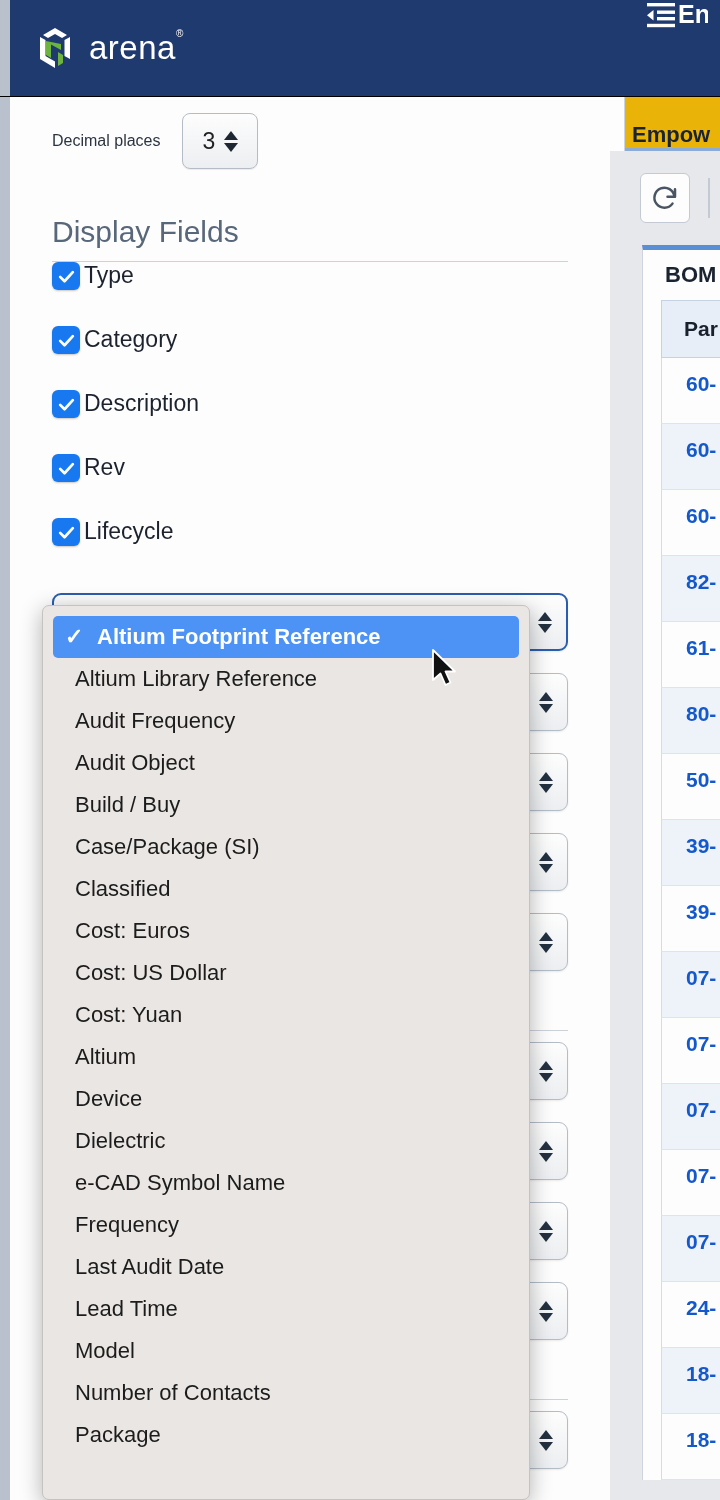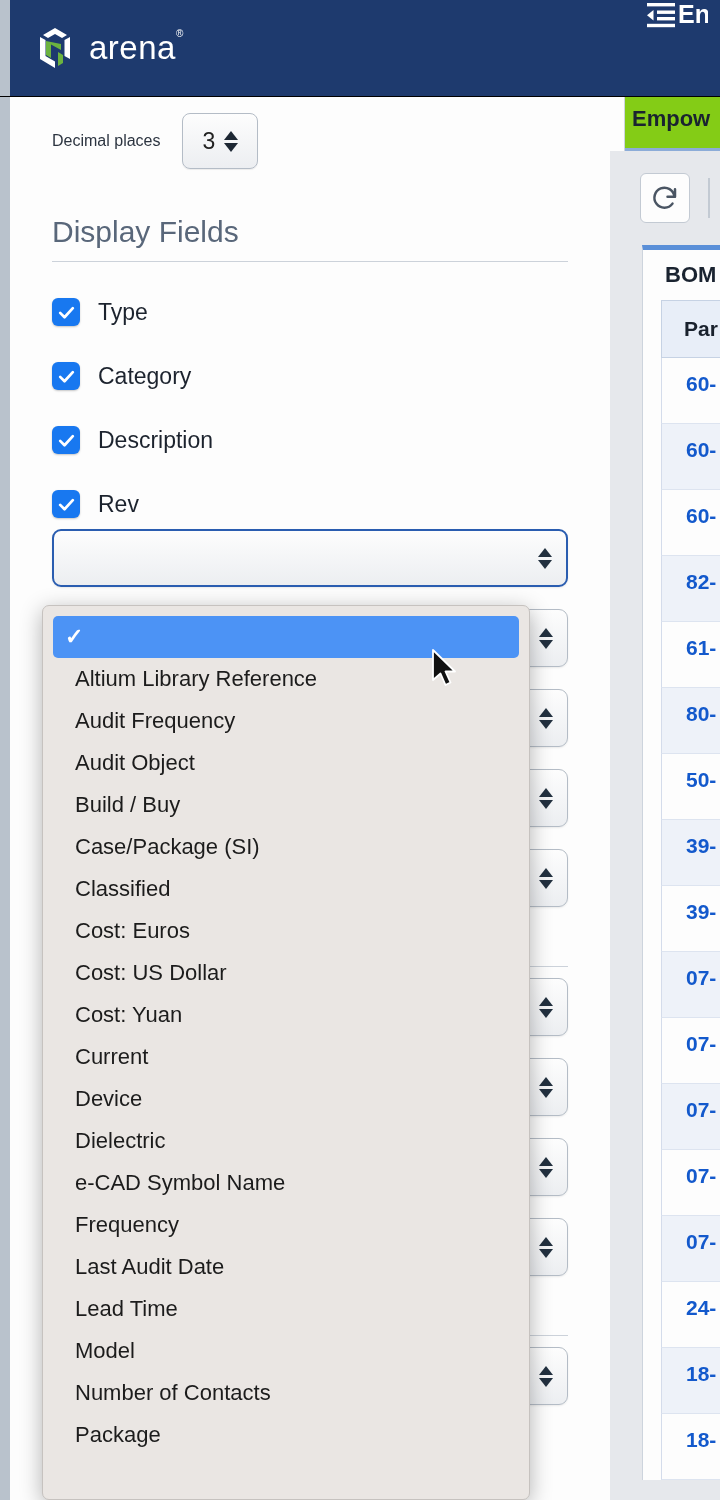--- a/index.html
+++ b/index.html
@@ -88,21 +88,21 @@
   .arr-up { border-bottom: 9px solid #1d2733; }
   .arr-dn { border-top: 9px solid #1d2733; }
 
   .section-head {
     margin-top: 46px;
     font-size: 30px; color: #59677a;
     padding-bottom: 12px;
     border-bottom: 1px solid #ccd2da;
   }
   .check-row {
-    display: flex; align-items: flex-end; gap: 18px;
+    display: flex; align-items: flex-start; gap: 4px;
     height: 64px;
   }
   .cb {
     width: 28px; height: 28px; border-radius: 6px;
     background: #1878f0;
     display: flex; align-items: center; justify-content: center;
     box-shadow: 0 1px 2px rgba(0,0,0,.22);
     flex: 0 0 auto;
   }
   .cb svg { width: 19px; height: 19px; display: block; }
@@ -131,23 +131,23 @@
 
   
   #right-panel {
     position: absolute;
     left: 610px; top: 89px;
     width: 110px; height: 1411px;
     background: #e6e8ec;
     z-index: 5; overflow: hidden;
   }
   .tab-strip {
-    height: 62px; background: #84cc16;
+    height: 62px; background: #eab308;
     border-bottom: 3px solid #8cacd8;
-    display: flex; align-items: center; padding-left: 22px;
+    display: flex; align-items: flex-end; padding-left: 22px;
   }
   .tab-strip::before {
     content:""; position:absolute; left:0; top:0;
     width:14px; height:62px; background:#fdfdfd;
     border-right: 1px solid #cdd4dd;
   }
   .tab-label { font-size: 22px; font-weight: bold; color: #1a2330; white-space: nowrap; }
   .toolbar {
     height: 94px; display: flex; align-items: center; padding-left: 30px; gap: 18px;
   }
@@ -267,20 +267,28 @@
 
       <div class="check-row">
         <span class="cb">
           <svg viewBox="0 0 24 24">
               <path d="M4 12.5 L9.5 18 L20 6.5" fill="none" stroke="#fff" stroke-width="3.4" stroke-linecap="round" stroke-linejoin="round"></path>
             </svg>
         </span>
         <span class="check-label">Rev</span>
       </div>
 
+      <div class="check-row">
+        <span class="cb">
+          <svg viewBox="0 0 24 24">
+              <path d="M4 12.5 L9.5 18 L20 6.5" fill="none" stroke="#fff" stroke-width="3.4" stroke-linecap="round" stroke-linejoin="round"></path>
+            </svg>
+        </span>
+        <span class="check-label">Lifecycle</span>
+      </div>
 
       <div class="sel-row">
         <div class="fake-select active">
           <span class="arrows">
               <span class="arr-up"></span>
               <span class="arr-dn"></span>
             </span>
         </div>
       </div>
       <div class="sel-row">
@@ -421,20 +429,21 @@
         <rect x="3" y="23.8" width="28" height="3.4" fill="#ffffff"></rect>
         <path d="M9.5 10 L3 15.2 L9.5 20.4 Z" fill="#ffffff"></path>
       </svg>
       <span class="header-env">En</span>
     </div>
   </div>
 
   <div id="dropdown">
     <div class="opt selected">
       <span class="tick">✓</span>
+      <span>Altium Footprint Reference</span>
     </div>
     <div class="opt">
       <span class="tick"></span>
       <span>Altium Library Reference</span>
     </div>
     <div class="opt">
       <span class="tick"></span>
       <span>Audit Frequency</span>
     </div>
     <div class="opt">
@@ -460,21 +469,21 @@
     <div class="opt">
       <span class="tick"></span>
       <span>Cost: US Dollar</span>
     </div>
     <div class="opt">
       <span class="tick"></span>
       <span>Cost: Yuan</span>
     </div>
     <div class="opt">
       <span class="tick"></span>
-      <span>Current</span>
+      <span>Altium</span>
     </div>
     <div class="opt">
       <span class="tick"></span>
       <span>Device</span>
     </div>
     <div class="opt">
       <span class="tick"></span>
       <span>Dielectric</span>
     </div>
     <div class="opt">

